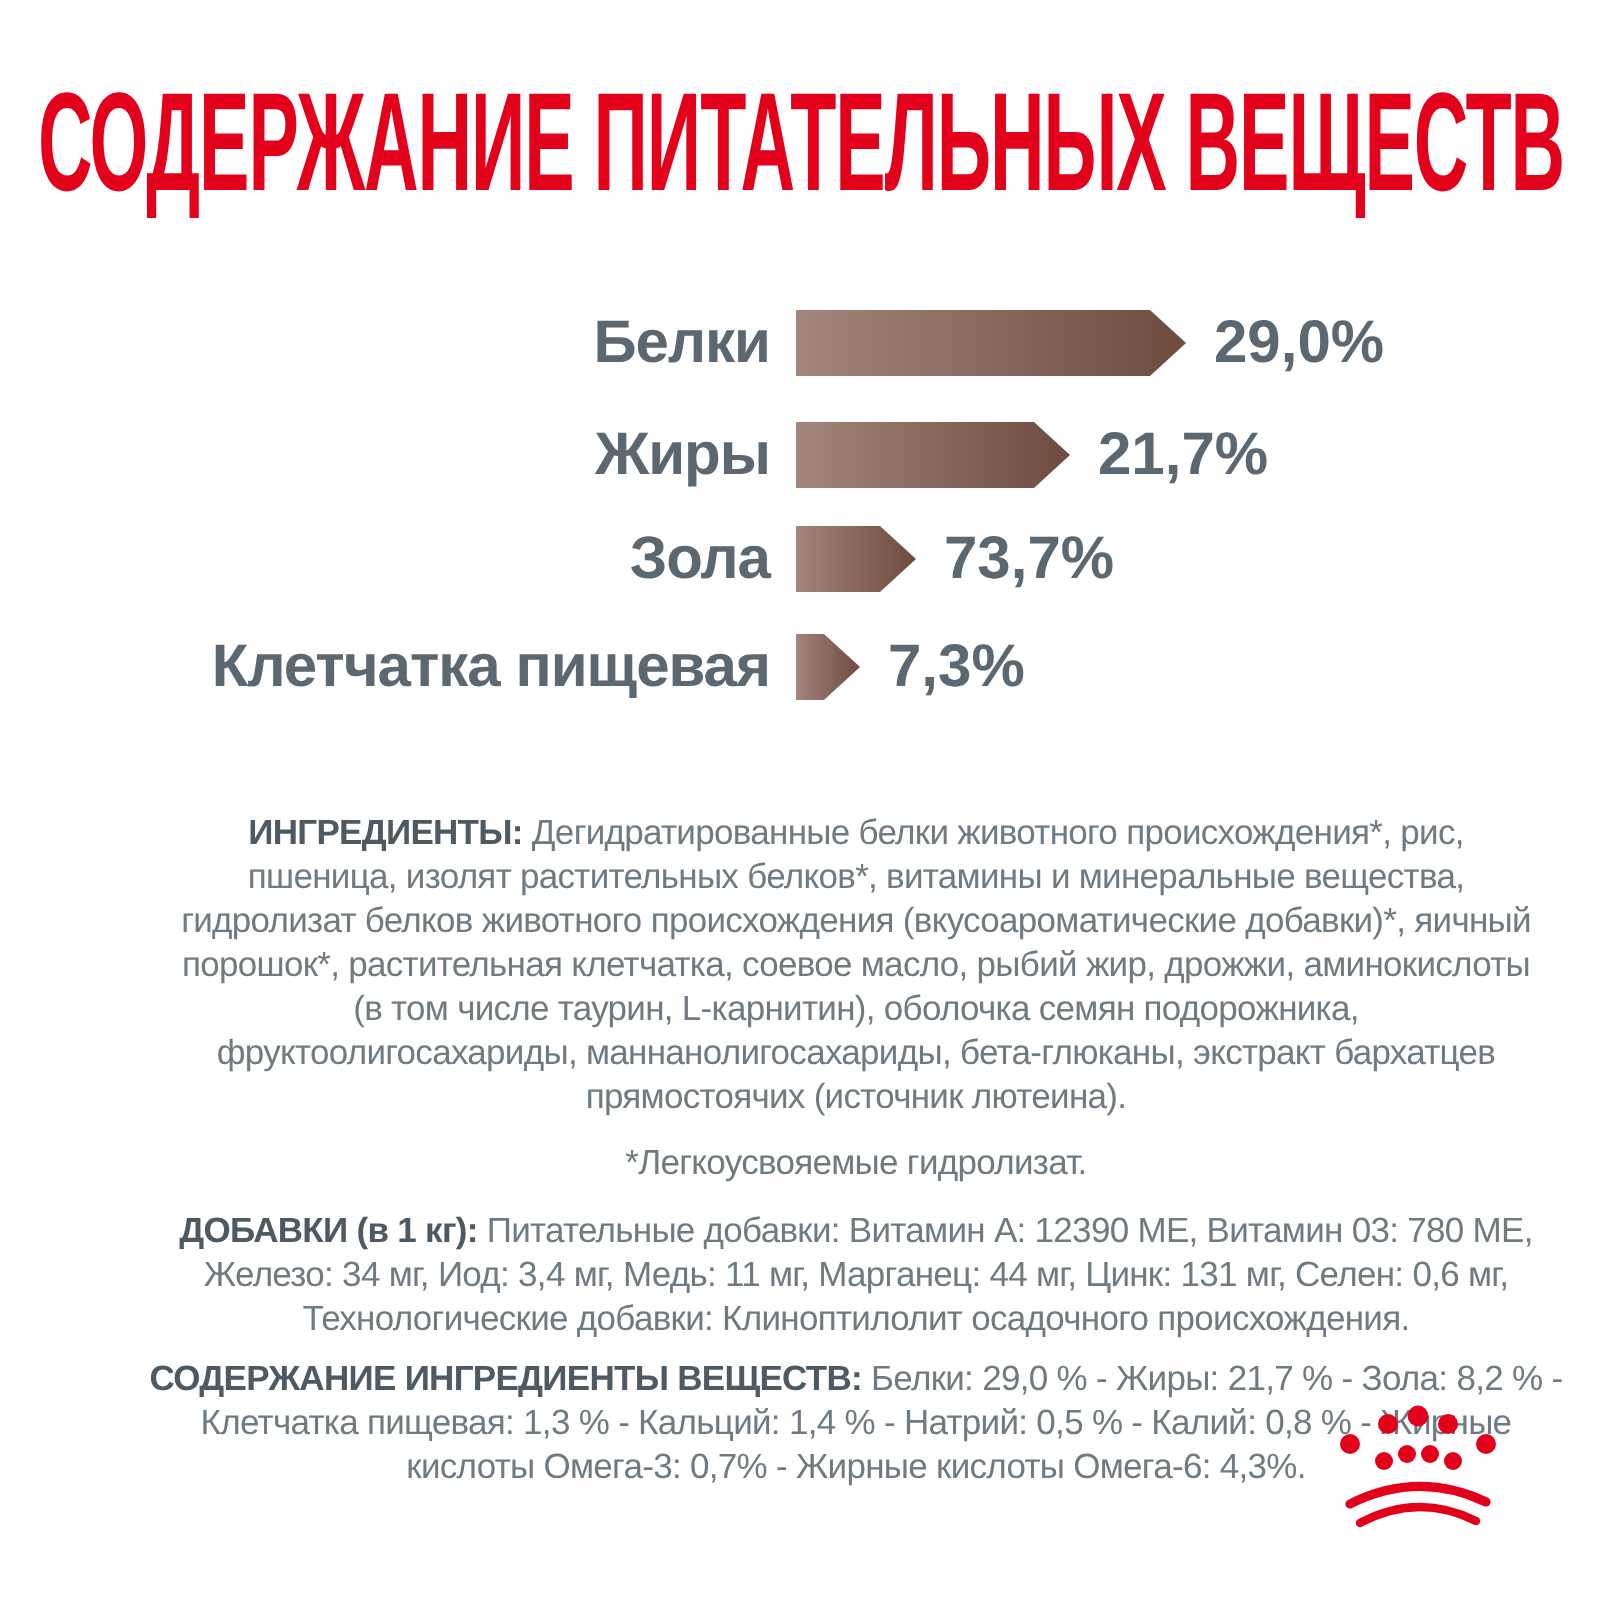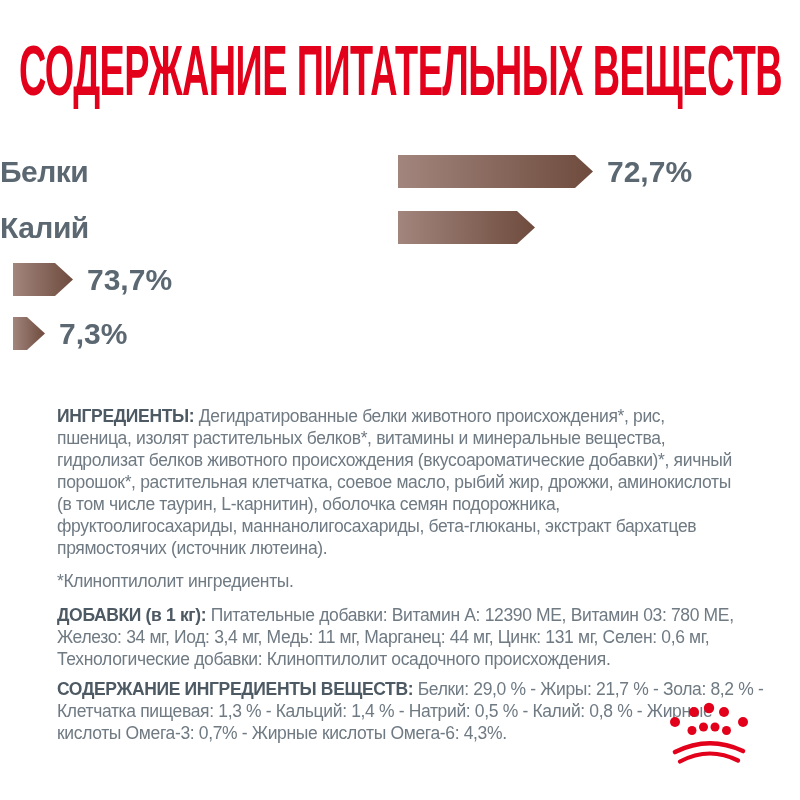--- a/index.html
+++ b/index.html
@@ -10,34 +10,35 @@
   
   .title-wrap{position:absolute;top:36px;left:0;width:800px;display:flex;justify-content:center}
   .title{
     font-size:70px;font-weight:700;line-height:1;white-space:nowrap;
     color:var(--brand-red,#e2001a);transform:scaleX(.54);letter-spacing:-1px;
   }
   
   .bar-row{position:absolute;left:0;width:800px;height:33px;display:flex;align-items:center}
   .bar-row.r0{top:155px}.bar-row.r1{top:211px}.bar-row.r2{top:263px}.bar-row.r3{top:317px}
   .bar-label{
-    width:385px;text-align:left;font-weight:700;font-size:30px;
+    width:385px;text-align:right;font-weight:700;font-size:30px;
     color:var(--chart-text,#5b6771);letter-spacing:-.5px;
   }
   .bar{
     margin-left:13px;height:33px;
     background:linear-gradient(90deg,var(--bar-gradient-start,#a2857d),var(--bar-gradient-end,#6e4b3d));
     clip-path:polygon(0 0,calc(100% - 18px) 0,100% 50%,calc(100% - 18px) 100%,0 100%);
   }
   .bar-value{margin-left:14px;font-weight:700;font-size:30px;color:var(--chart-text,#5b6771)}
   
   .text-block{
     position:absolute;left:57px;width:742px;
     font-size:17.5px;line-height:22px;letter-spacing:-.35px;
     color:var(--body-text,#6f7a83);
+    text-align:center;
   }
   .text-block .lead{font-weight:700;color:var(--heading-text,#4d5963)}
   .text-block .body{white-space:pre-line}
   #ingredients{top:387px}
   #footnote{top:552px}
   #additives{top:586px}
   #nutrients{top:660px}
   
   .logo{position:absolute;left:663px;top:698px;width:92px;height:78px;color:var(--brand-red,#e2001a)}
   .logo svg{display:block;width:100%;height:100%}
@@ -46,45 +47,48 @@
 <body>
 
 <div class="title-wrap">
   <div class="title">СОДЕРЖАНИЕ ПИТАТЕЛЬНЫХ ВЕЩЕСТВ</div>
 </div>
 
 <div>
   <div class="bar-row r0">
     <div class="bar-label">Белки</div>
     <div class="bar" style="width: 195px;"></div>
-    <div class="bar-value">72,7%</div>
+    <div class="bar-value">29,0%</div>
   </div>
   <div class="bar-row r1">
-    <div class="bar-label">Калий</div>
+    <div class="bar-label">Жиры</div>
     <div class="bar" style="width: 137px;"></div>
+    <div class="bar-value">21,7%</div>
   </div>
   <div class="bar-row r2">
+    <div class="bar-label">Зола</div>
     <div class="bar" style="width: 60px;"></div>
     <div class="bar-value">73,7%</div>
   </div>
   <div class="bar-row r3">
+    <div class="bar-label">Клетчатка пищевая</div>
     <div class="bar" style="width: 32px;"></div>
     <div class="bar-value">7,3%</div>
   </div>
 </div>
 
 <p class="text-block" id="ingredients"><span class="lead">ИНГРЕДИЕНТЫ:</span><span class="body"> Дегидратированные белки животного происхождения*, рис,
 пшеница, изолят растительных белков*, витамины и минеральные вещества,
 гидролизат белков животного происхождения (вкусоароматические добавки)*, яичный
 порошок*, растительная клетчатка, соевое масло, рыбий жир, дрожжи, аминокислоты
 (в том числе таурин, L-карнитин), оболочка семян подорожника,
 фруктоолигосахариды, маннанолигосахариды, бета-глюканы, экстракт бархатцев
 прямостоячих (источник лютеина).</span></p>
 
-<p class="text-block" id="footnote"><span class="body">*Клиноптилолит ингредиенты.</span></p>
+<p class="text-block" id="footnote"><span class="body">*Легкоусвояемые гидролизат.</span></p>
 
 <p class="text-block" id="additives"><span class="lead">ДОБАВКИ (в 1 кг):</span><span class="body"> Питательные добавки: Витамин А: 12390 МЕ, Витамин 03: 780 МЕ,
 Железо: 34 мг, Иод: 3,4 мг, Медь: 11 мг, Марганец: 44 мг, Цинк: 131 мг, Селен: 0,6 мг,
 Технологические добавки: Клиноптилолит осадочного происхождения.</span></p>
 
 <p class="text-block" id="nutrients"><span class="lead">СОДЕРЖАНИЕ ИНГРЕДИЕНТЫ ВЕЩЕСТВ:</span><span class="body"> Белки: 29,0 % - Жиры: 21,7 % - Зола: 8,2 % -
 Клетчатка пищевая: 1,3 % - Кальций: 1,4 % - Натрий: 0,5 % - Калий: 0,8 % - Жирные
 кислоты Омега-3: 0,7% - Жирные кислоты Омега-6: 4,3%.</span></p>
 
 <div class="logo">

